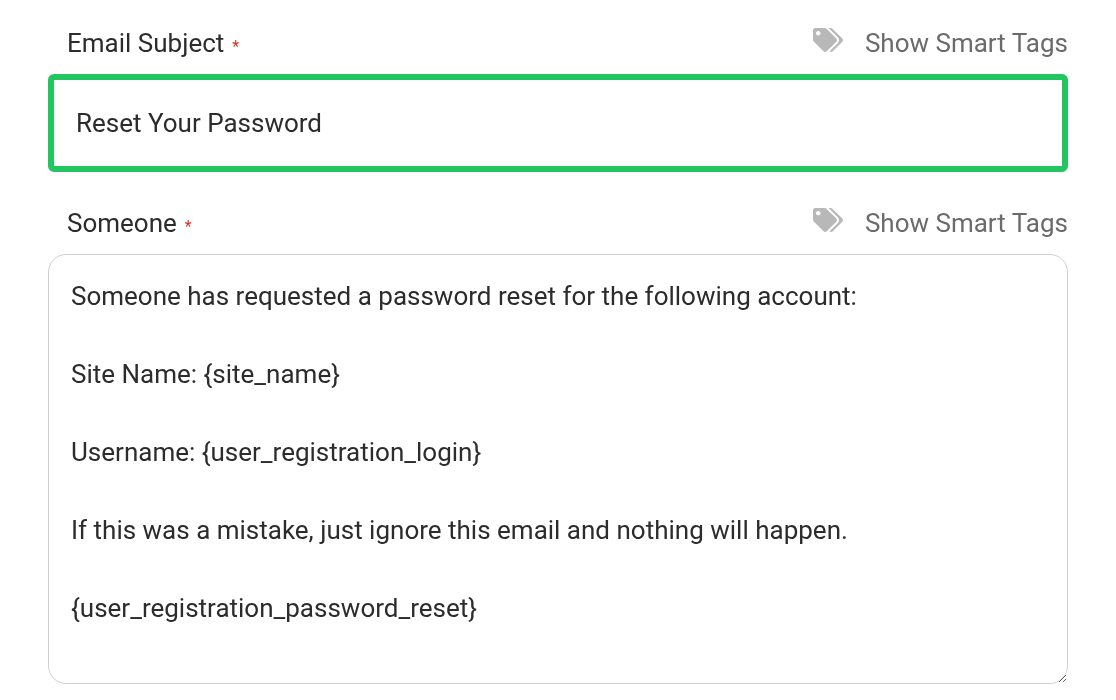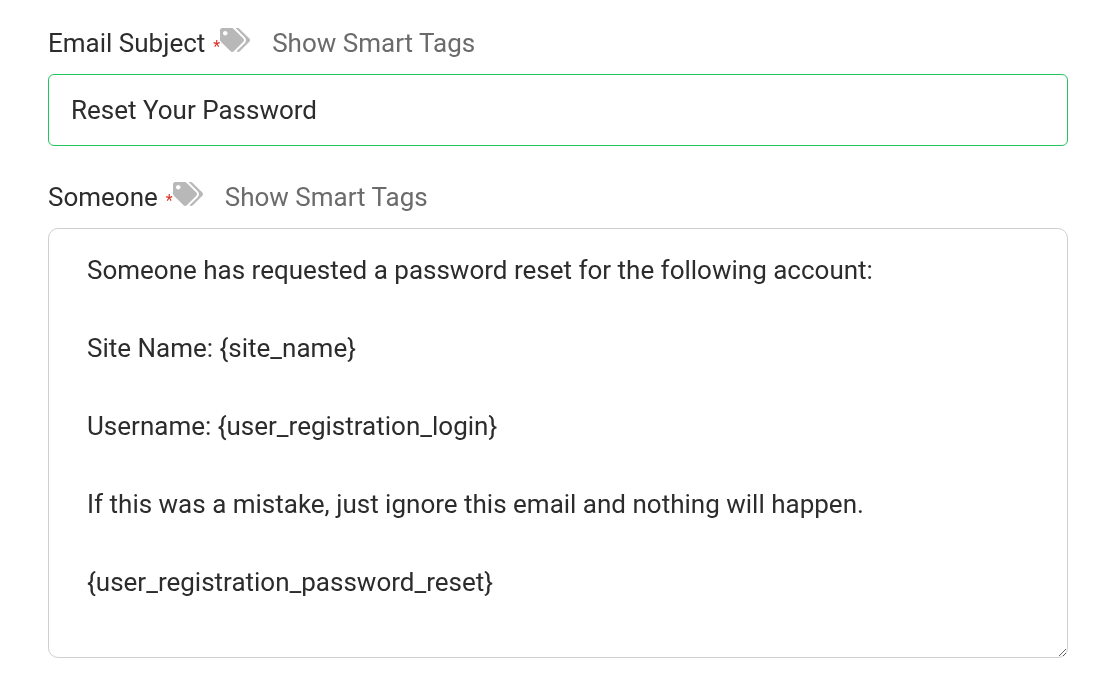--- a/index.html
+++ b/index.html
@@ -11,22 +11,24 @@
       font-family: -apple-system, BlinkMacSystemFont, "Segoe UI", Roboto, Helvetica, Arial, sans-serif;
       background: #ffffff;
       padding: 28px 48px;
       color: #2c2c2c;
     }
     .field-group {
       margin-bottom: 36px;
     }
     .label-row {
       display: flex;
+      justify-content: space-between;
       align-items: center;
       margin-bottom: 16px;
+      margin-left: 19px;
     }
     .field-label {
       font-size: 26px;
       font-weight: 400;
       color: #2c2c2c;
     }
     .required-asterisk {
       color: #d93025;
       margin-left: 4px;
     }
@@ -38,33 +40,33 @@
       color: #6b6b6b;
       font-size: 26px;
     }
     .smart-tags-toggle svg {
       width: 30px;
       height: 24px;
       fill: #b8b8b8;
     }
     .text-input {
       width: 100%;
-      border: 1px solid #22c55e;
+      border: 6px solid #22c55e;
       border-radius: 6px;
-      padding: 20px 22px;
+      padding: 28px 22px;
       font-size: 26px;
       color: #2c2c2c;
       font-family: inherit;
       outline: none;
     }
     .textarea-input {
       width: 100%;
       border: 1px solid #cfcfcf;
-      border-radius: 10px;
-      padding: 22px 38px;
+      border-radius: 18px;
+      padding: 22px 22px;
       font-size: 26px;
       line-height: 1.5;
       color: #2c2c2c;
       font-family: inherit;
       outline: none;
       resize: vertical;
       min-height: 430px;
       white-space: pre-wrap;
     }
   </style>

